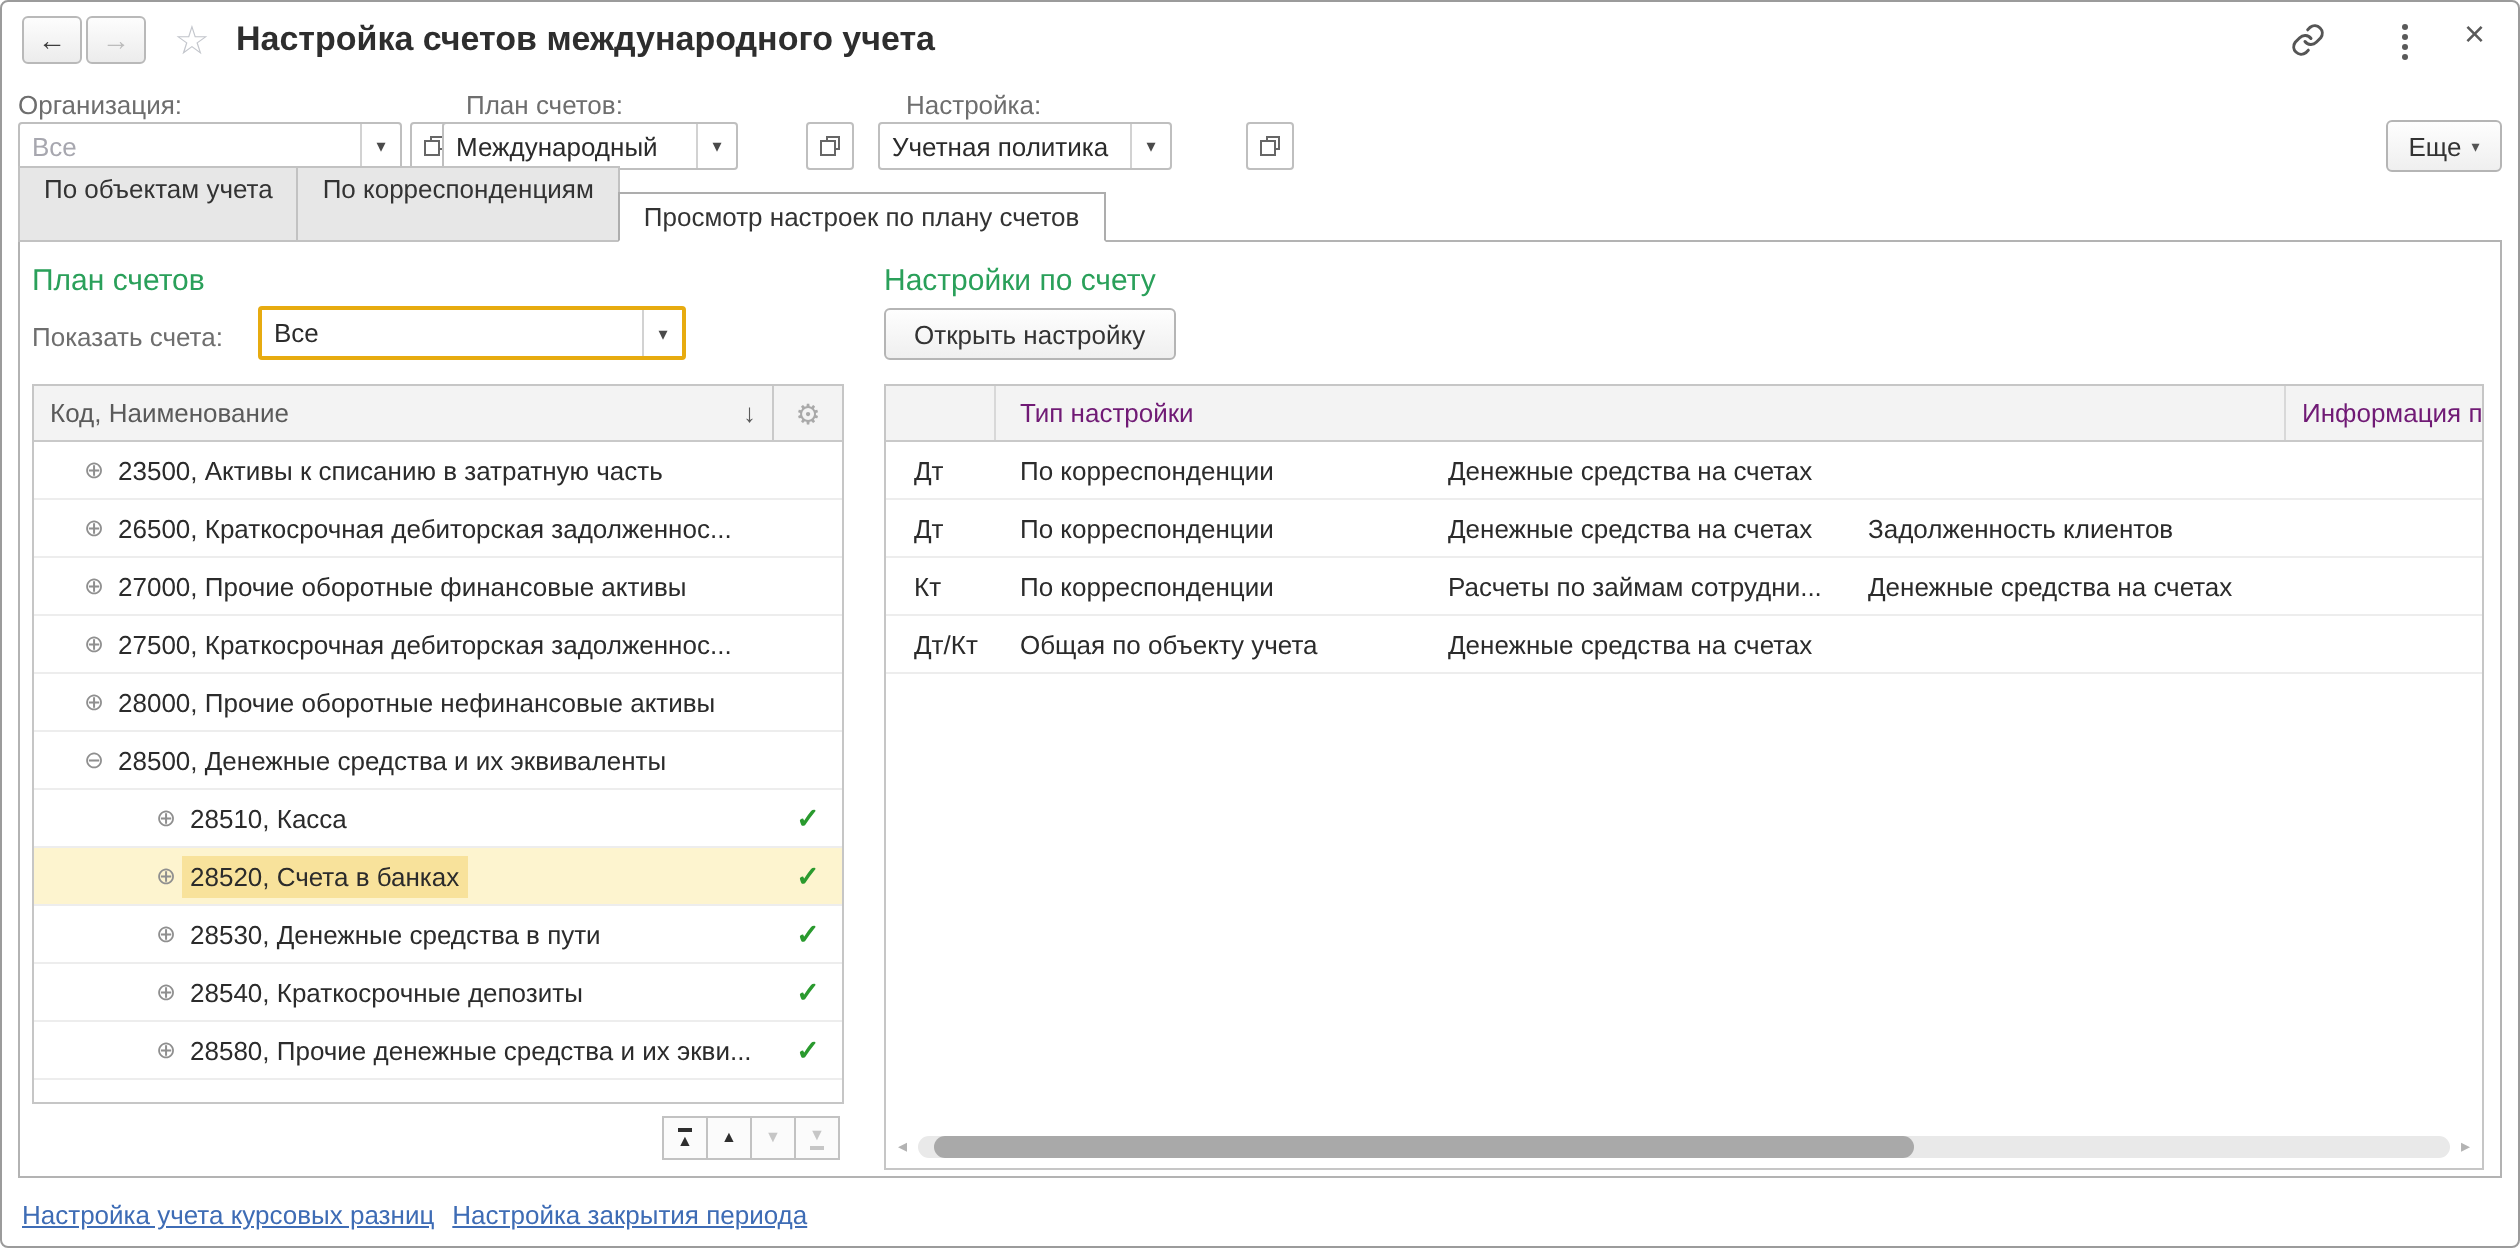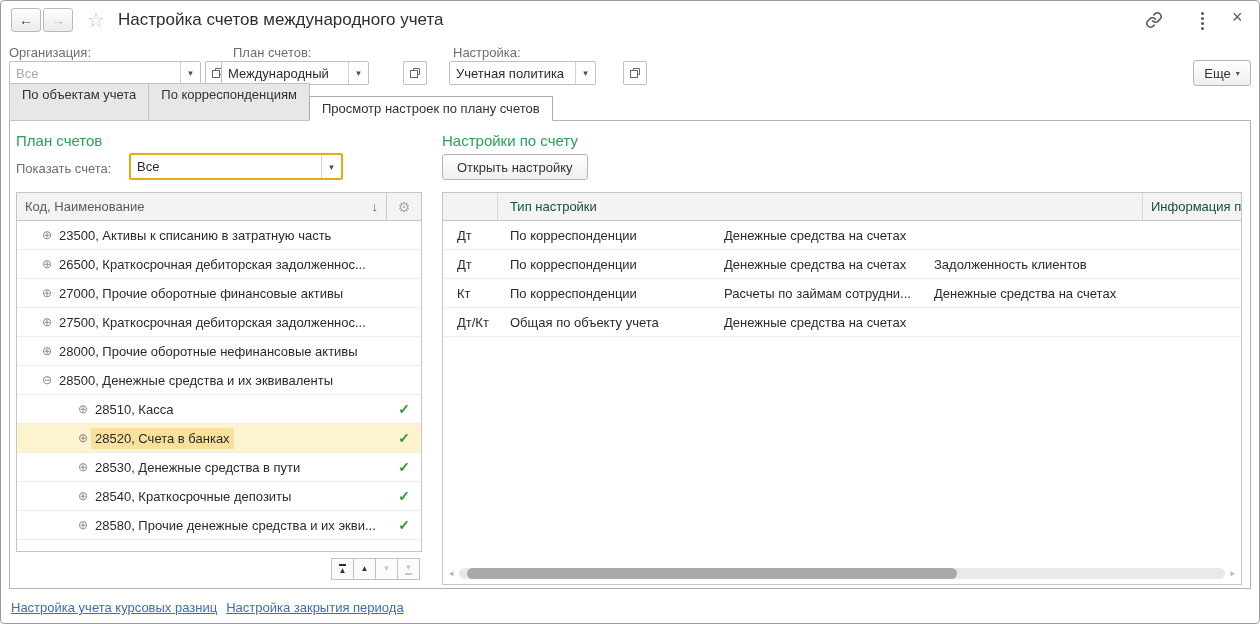--- a/index.html
+++ b/index.html
@@ -14,21 +14,21 @@
   .navbtn {
     position:absolute; top:7px; width:30px; height:24px;
     border:1px solid #b9b9b9; border-radius:3px;
     background:linear-gradient(#fdfdfd,#ececec);
     display:flex; align-items:center; justify-content:center;
     font-size:14px; cursor:pointer;
   }
   .navbtn.back { left:10px; color:#3d3d3d; }
   .navbtn.fwd  { left:42px; color:#bcbcbc; }
   .star { position:absolute; left:86px; top:7px; font-size:20px; color:#c3c6cc; cursor:pointer; }
-  .win-title { position:absolute; left:117px; top:9px; font-size:17px; font-weight:normal; color:#2e2e2e; white-space:nowrap; }
+  .win-title { position:absolute; left:117px; top:9px; font-size:17px; font-weight:bold; color:#2e2e2e; white-space:nowrap; }
   .link-ico { position:absolute; left:1143px; top:10px; cursor:pointer; }
   .dots-ico { position:absolute; left:1200px; top:11px; width:4px; cursor:pointer; display:flex; flex-direction:column; gap:2px; }
   .dots-ico i { width:3px; height:3px; background:#5a5a5a; border-radius:50%; }
   .close-ico { position:absolute; left:1231px; top:6px; font-size:18px; color:#5a5a5a; cursor:pointer; }
   
   .flabel { position:absolute; top:44px; color:#6e6e6e; white-space:nowrap; }
   .combo {
     position:absolute; top:60px; height:24px;
     border:1px solid #bfbfbf; border-radius:2px; background:#fff;
     display:flex; align-items:center;
@@ -103,21 +103,21 @@
   .tnav .g.bar-b { border-bottom:2px solid currentColor; padding-bottom:1px; }
   .tnav button.dis .g { color:#c6c6c6; }
   
   .open-btn {
     position:absolute; left:432px; top:33px; height:26px; padding:0 14px;
     border:1px solid #b5b5b5; border-radius:3px;
     background:linear-gradient(#fefefe,#efefef); color:#333; font-size:13px;
     font-family:"Liberation Sans", sans-serif; cursor:pointer;
   }
   .rtable { position:absolute; left:432px; top:71px; width:800px; height:393px; border:1px solid #c6c6c6; background:#fff; overflow:hidden; }
-  .rhead { height:28px; background:#f3f3f3; border-bottom:1px solid #c9c9c9; display:flex; align-items:center; color:#14532d; }
+  .rhead { height:28px; background:#f3f3f3; border-bottom:1px solid #c9c9c9; display:flex; align-items:center; color:#701a75; }
   .rhead .h1 { width:55px; height:100%; border-right:1px solid #d8d8d8; }
   .rhead .h2 { width:645px; height:100%; border-right:1px solid #d8d8d8; display:flex; align-items:center; padding-left:12px; }
   .rhead .h3 { flex:1; height:100%; display:flex; align-items:center; padding-left:8px; white-space:nowrap; overflow:hidden; }
   .rrow { height:29px; display:flex; align-items:center; border-bottom:1px solid #ededed; cursor:pointer; }
   .rrow .c1 { width:55px; padding-left:14px; flex:0 0 55px; }
   .rrow .c2 { width:220px; padding-left:12px; flex:0 0 220px; white-space:nowrap; overflow:hidden; }
   .rrow .c3 { width:210px; padding-left:6px; flex:0 0 210px; white-space:nowrap; overflow:hidden; }
   .rrow .c4 { width:220px; padding-left:6px; flex:0 0 220px; white-space:nowrap; overflow:hidden; }
   .rrow .c5 { flex:1; }
   .hscroll { position:absolute; left:6px; right:6px; bottom:5px; height:11px; }
@@ -176,21 +176,21 @@
     <span class="val">Международный</span>
     <span class="caret">▾</span>
   </div>
   <div class="openbtn" style="left:402px">
     <svg width="12" height="12" viewBox="0 0 12 12" fill="none" stroke="#666">
         <rect x="1.5" y="3.5" width="7" height="7"></rect>
         <path d="M4.5 3.5v-2h6v6h-2"></path>
       </svg>
   </div>
 
-  <div class="combo" style="left:448px; width:147px">
+  <div class="combo" style="left:438px; width:147px">
     <span class="val">Учетная политика</span>
     <span class="caret">▾</span>
   </div>
   <div class="openbtn" style="left:622px">
     <svg width="12" height="12" viewBox="0 0 12 12" fill="none" stroke="#666">
         <rect x="1.5" y="3.5" width="7" height="7"></rect>
         <path d="M4.5 3.5v-2h6v6h-2"></path>
       </svg>
   </div>
 

